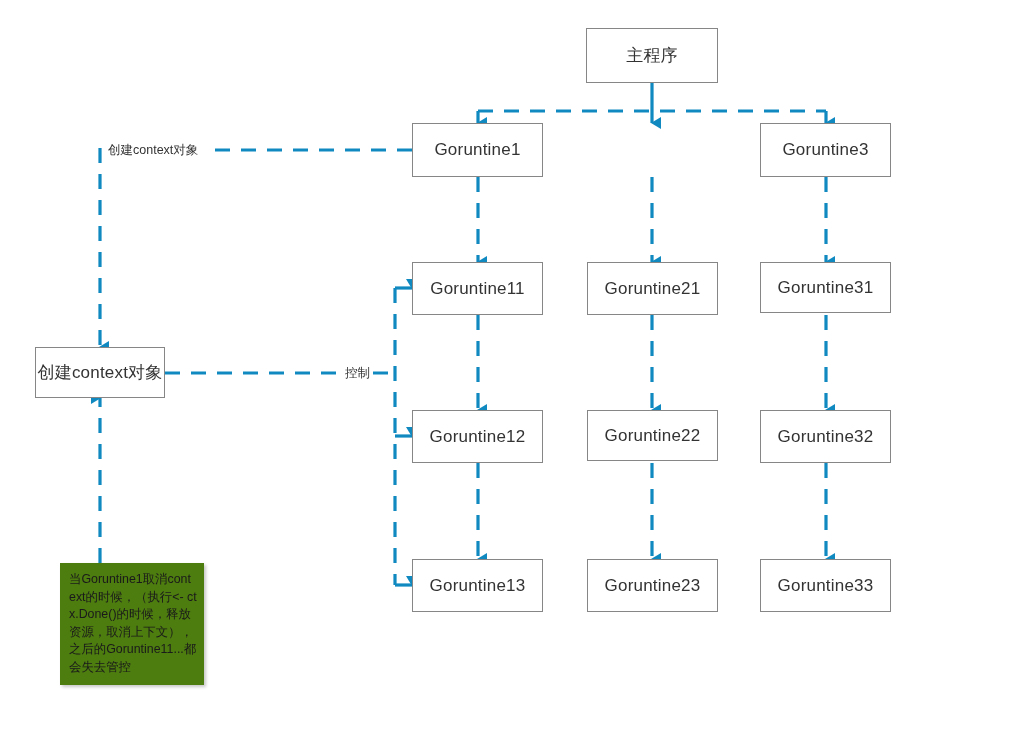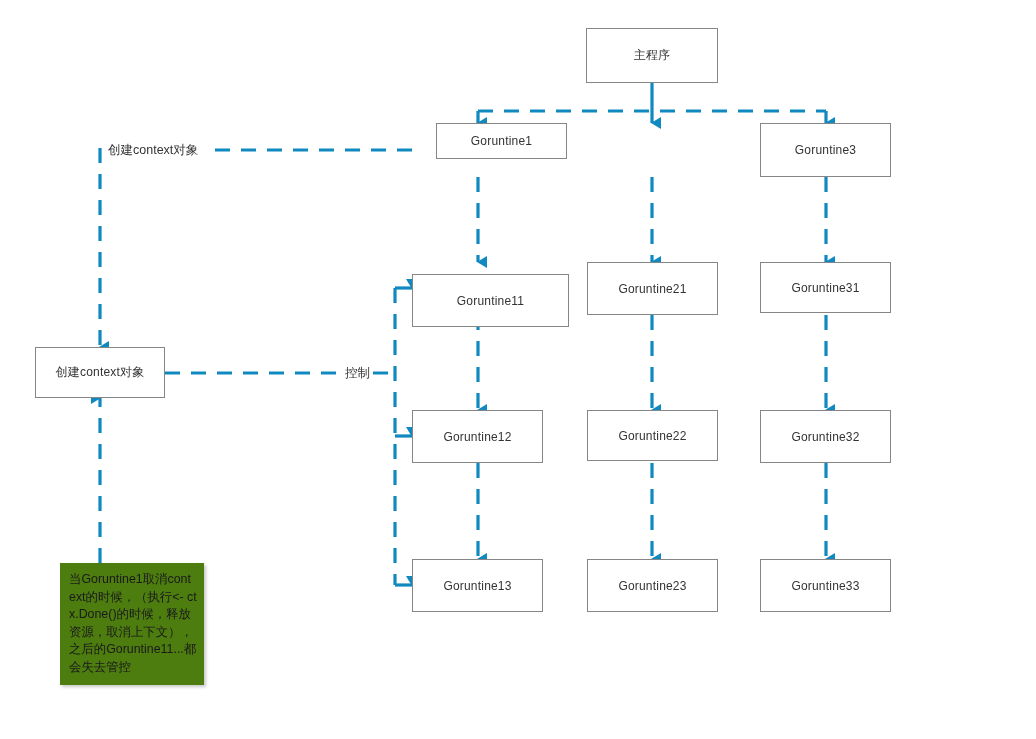--- a/index.html
+++ b/index.html
@@ -26,21 +26,21 @@
     pointer-events: none;
   }
   .node {
     position: absolute;
     box-sizing: border-box;
     border: 1px solid #868686;
     background: #ffffff;
     display: flex;
     align-items: center;
     justify-content: center;
-    font-size: 12px;
+    font-size: 17px;
     color: #333333;
     letter-spacing: 0.2px;
     z-index: 3;
   }
   .edge-label {
     position: absolute;
     font-size: 12.5px;
     color: #333333;
     background: #ffffff;
     padding: 0 3px;
@@ -143,24 +143,24 @@
     </g>
     <g>
       <path d="M 395 585 L 412 585" stroke="#1089C0" stroke-width="3.2" fill="none" marker-end="url(#arrowRight)"></path>
     </g>
   </svg>
 
   <div class="node" style="left:586px; top:28px; width:132px; height:55px;">
     <span>主程序</span>
   </div>
 
-  <div class="node" style="left:412px; top:123px; width:131px; height:36px;margin-left:24px;">
+  <div class="node" style="left:412px; top:123px; width:131px; height:54px;">
     <span>Goruntine1</span>
   </div>
-  <div class="node" style="left:412px; top:274px; width:157px; height:53px;">
+  <div class="node" style="left:412px; top:262px; width:131px; height:53px;">
     <span>Goruntine11</span>
   </div>
   <div class="node" style="left:412px; top:410px; width:131px; height:53px;">
     <span>Goruntine12</span>
   </div>
   <div class="node" style="left:412px; top:559px; width:131px; height:53px;">
     <span>Goruntine13</span>
   </div>
 
   <div class="node" style="left:587px; top:262px; width:131px; height:53px;">

